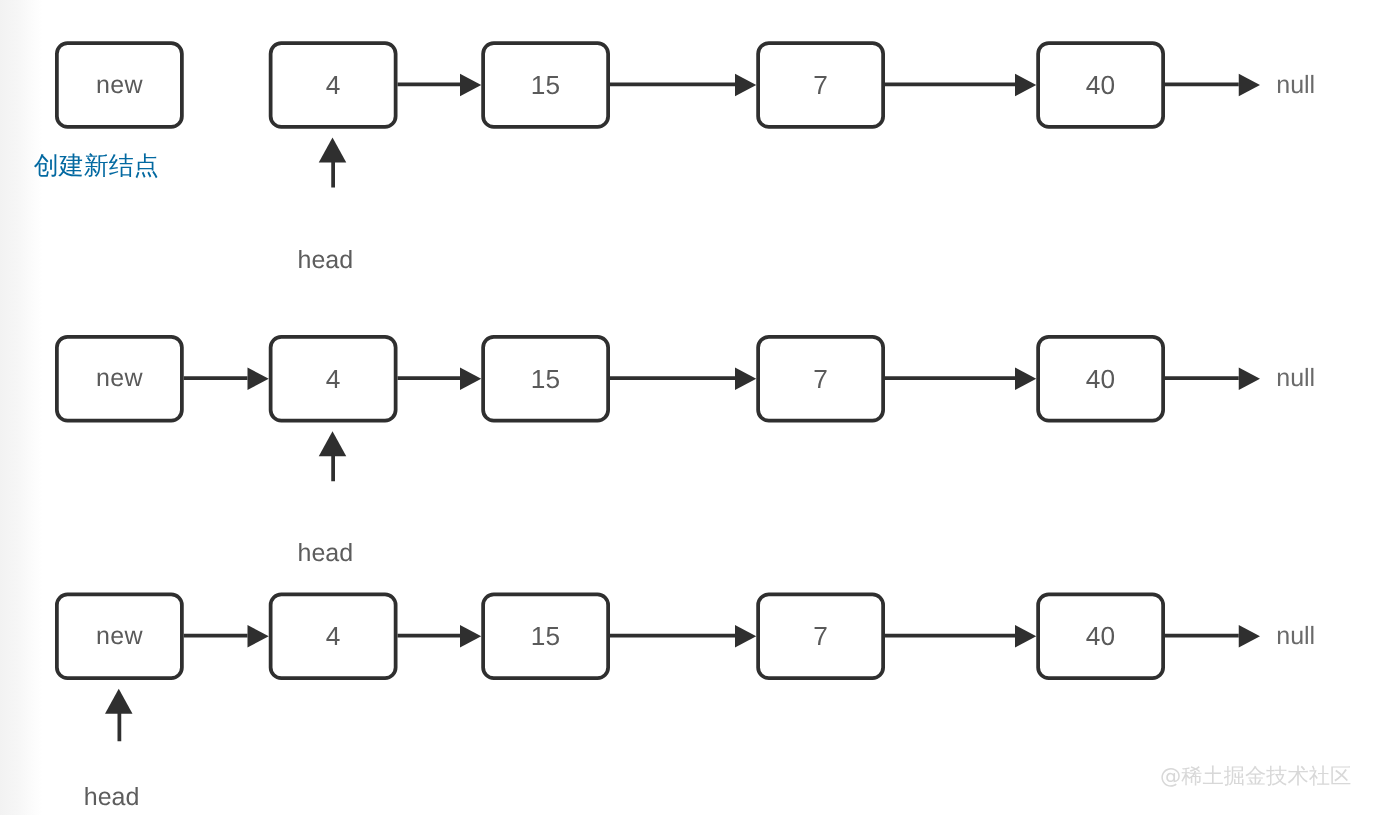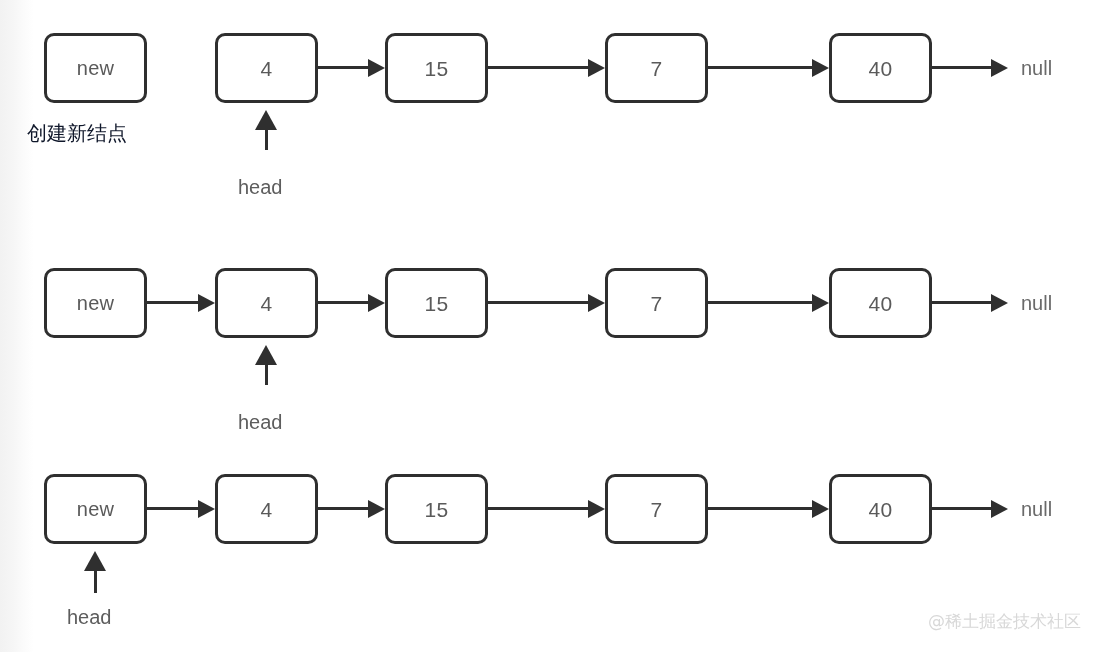--- a/index.html
+++ b/index.html
@@ -103,27 +103,28 @@
     color: #5d5d5d;
     font-size: 20px;
     line-height: 1;
     white-space: nowrap;
   }
   .label.null-label {
     color: #6a6a6a;
     font-size: 20px;
   }
   .label.cn {
-    color: #0f172a;
+    color: #0369a1;
     font-size: 20px;
     font-family: Liberation Sans, sans-serif;
   }
   .label.head-label {
     color: #5d5d5d;
     font-size: 20px;
+    margin-top: 21px;
   }
   .watermark {
     position: absolute;
     color: #d8d8d8;
     font-size: 17px;
     line-height: 1;
     white-space: nowrap;
     font-family: "DejaVu Sans", "Liberation Sans", sans-serif;
     user-select: none;
   }

